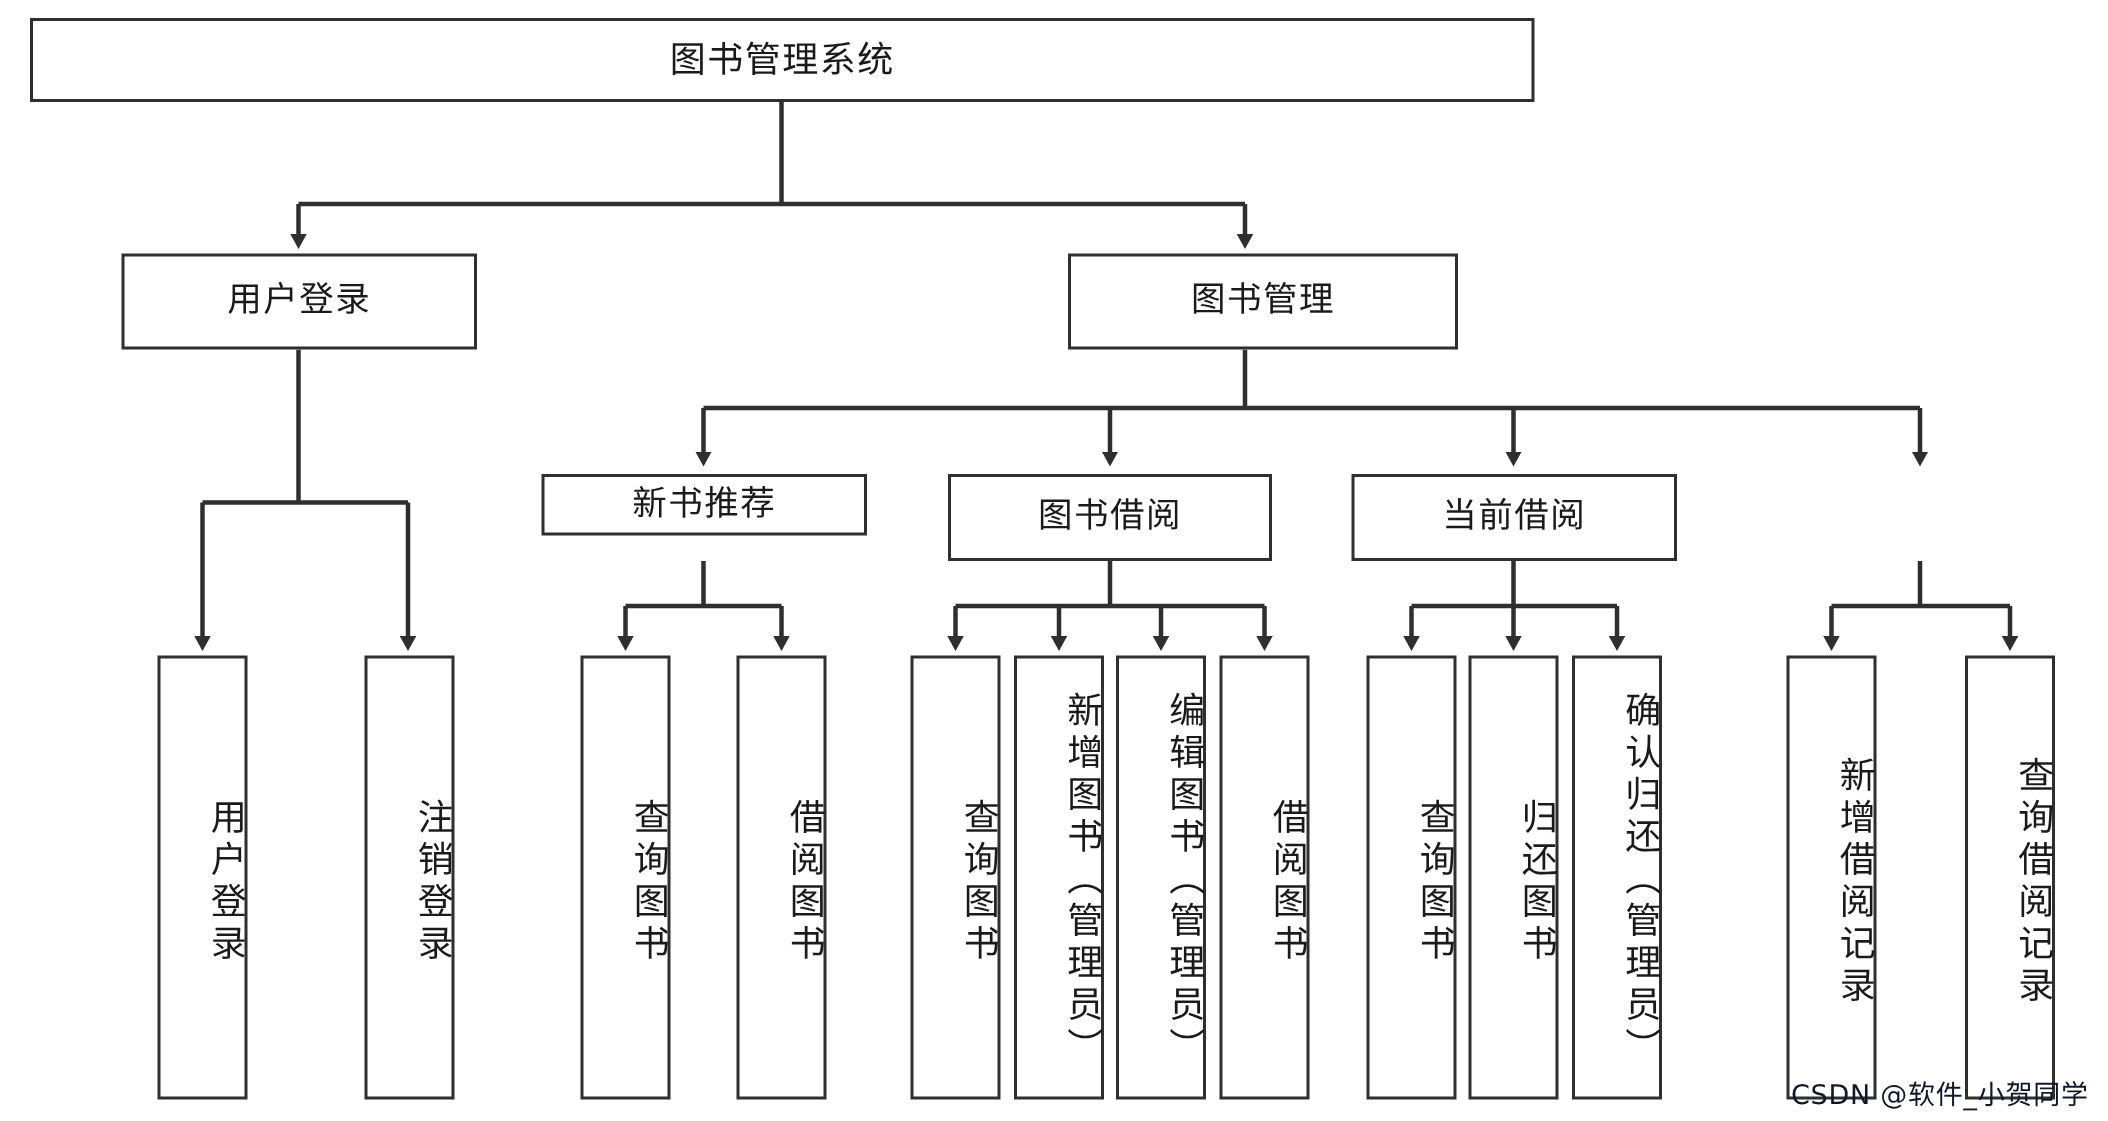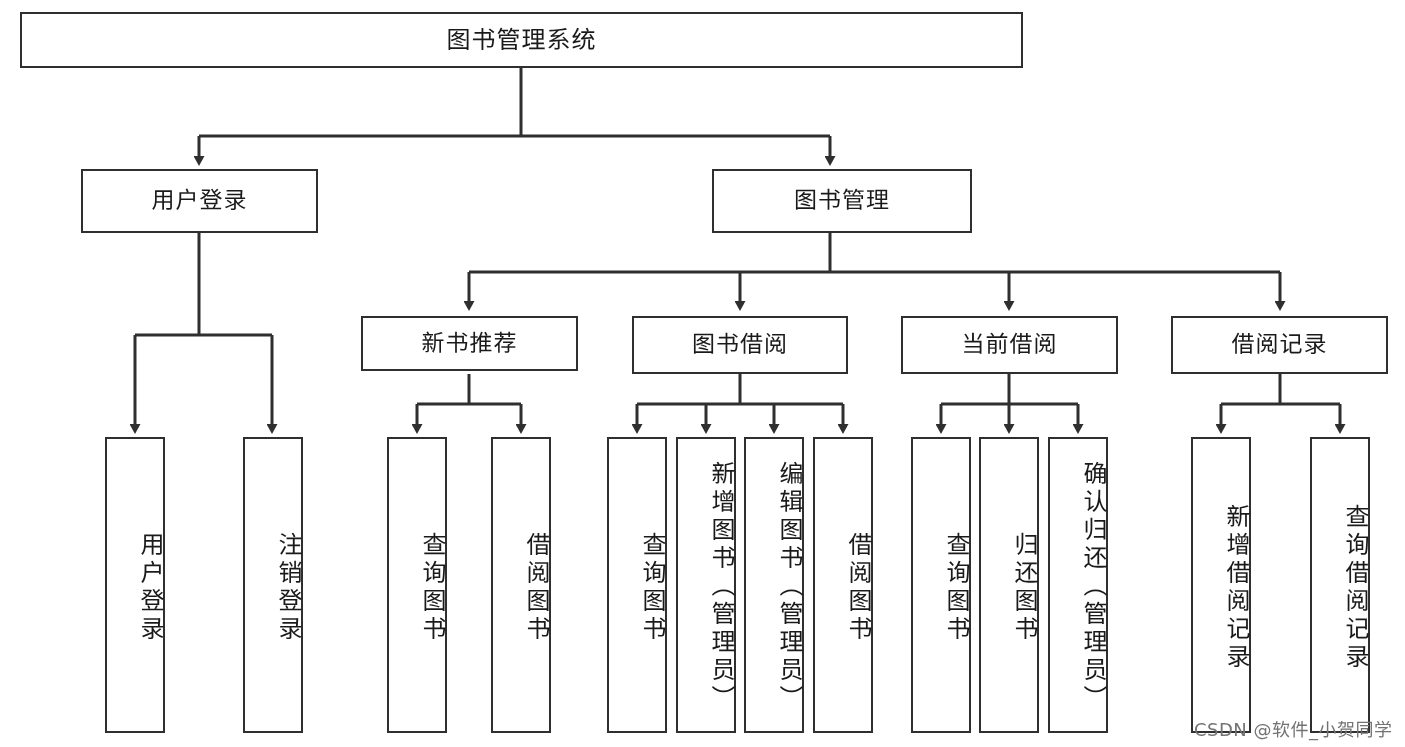--- a/index.html
+++ b/index.html
@@ -57,21 +57,21 @@
     padding-top: 6px;
     white-space: nowrap;
   }
   .node-v.tall {
     align-items: flex-start;
     padding-top: 4px;
   }
   .watermark {
     position: absolute;
     font-size: 18px;
-    color: #737373;
+    color: #0f172a;
     letter-spacing: 0.5px;
     white-space: nowrap;
     font-family: "DejaVu Sans", "Liberation Sans", sans-serif;
   }
 </style>
 </head>
 <body>
 
 <div id="canvas">
 
@@ -129,31 +129,28 @@
     <span>图书管理系统</span>
   </div>
 
   <div class="node node-h" style="left:81px; top:169px; width:237px; height:64px;">
     <span>用户登录</span>
   </div>
   <div class="node node-h" style="left:712px; top:169px; width:260px; height:64px;">
     <span>图书管理</span>
   </div>
 
-  <div class="node node-h" style="left:361px; top:316px; width:217px; height:55px;">
+  <div class="node node-h" style="left:361px; top:316px; width:217px; height:41px;">
     <span>新书推荐</span>
   </div>
   <div class="node node-h" style="left:901px; top:316px; width:217px; height:58px;">
     <span>当前借阅</span>
   </div>
   <div class="node node-h" style="left:632px; top:316px; width:216px; height:58px;">
     <span>图书借阅</span>
-  </div>
-  <div class="node node-h" style="left:1171px; top:316px; width:217px; height:58px;">
-    <span>借阅记录</span>
   </div>
 
   <div class="node node-v" style="left:105px; top:437px; width:60px; height:296px;">
     <span>用户登录</span>
   </div>
   <div class="node node-v" style="left:243px; top:437px; width:60px; height:296px;">
     <span>注销登录</span>
   </div>
 
   <div class="node node-v" style="left:387px; top:437px; width:60px; height:296px;">

